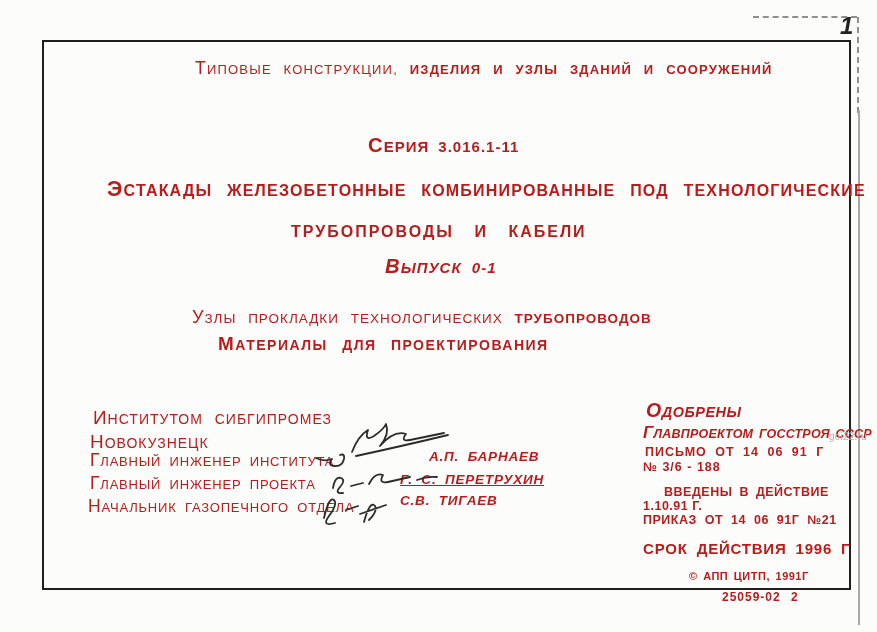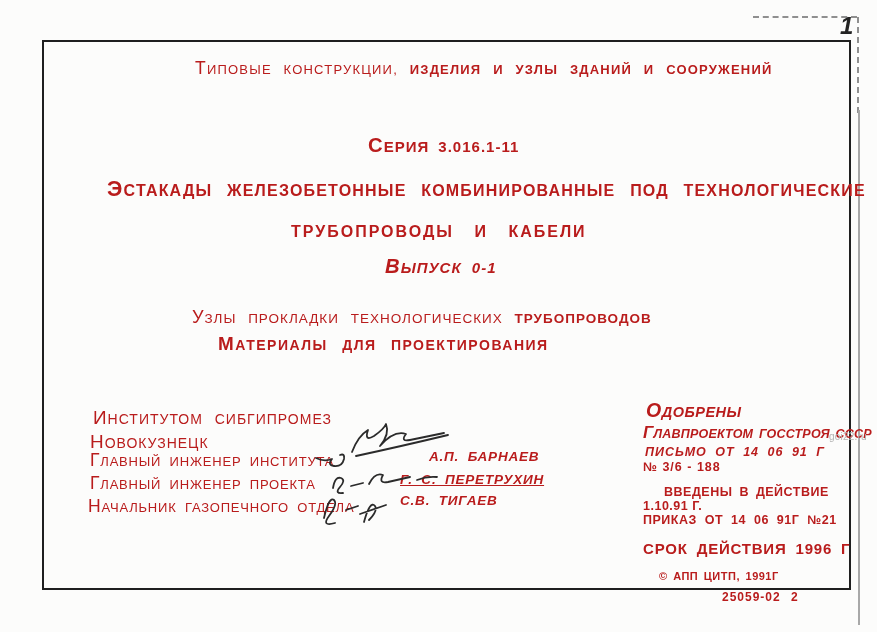--- a/index.html
+++ b/index.html
@@ -113,31 +113,31 @@
     <path d="M92 14 q10 -4 20 -3"></path>
   </svg>
   <svg class="sig" style="left:312px; top:490px;" width="100" height="38" viewBox="0 0 100 38">
     <path d="M12 28 q5 -22 10 -18 q4 4 -5 16 q-8 11 6 7"></path>
     <path d="M34 20 l12 -4"></path>
     <path d="M52 32 q6 -22 11 -16 q3 5 -6 14 M48 24 l26 -9"></path>
   </svg>
 
   <div class="ln fl it w7" style="left:646px; top:401px; font-size:14.5px; letter-spacing:0.5px;">Одобрены</div>
   <div class="ln fl it w7" style="left:643px; top:425px; font-size:12.5px; letter-spacing:0.2px; word-spacing:2px;">Главпроектом Госстроя СССР</div>
-  <div class="ln w6" style="left:645px; top:446px; font-size:12.5px; letter-spacing:1px; word-spacing:4px;font-style:italic;">Письмо от 14 06 91 г</div>
+  <div class="ln w6" style="left:645px; top:446px; font-size:12.5px; letter-spacing:1px; word-spacing:4px;">Письмо от 14 06 91 г</div>
   <div class="ln w7 no-tt" style="left:643px; top:461px; font-size:12.5px; letter-spacing:1px;">№ 3/6 - 188</div>
   <div class="ln" style="left:643px; top:486px; font-size:12.5px; letter-spacing:0.5px; word-spacing:3px;margin-left:21px;">
     <span class="w8">Введены</span><span class="w6"> в действие</span>
   </div>
   <div class="ln w8" style="left:643px; top:500px; font-size:12.5px; letter-spacing:0.5px;">1.10.91 г.</div>
   <div class="ln" style="left:643px; top:514px; font-size:12.5px; letter-spacing:0.5px; word-spacing:4px;">
     <span class="w8">Приказ</span><span class="w6"> от 14 06 91г №21</span>
   </div>
   <div class="ln" style="left:643px; top:541px; font-size:15px; letter-spacing:0.8px; word-spacing:4px;">
     <span class="w8">Срок</span><span class="w6"> действия 1996 г</span>
   </div>
 
   <div class="watermark">goi22.ru</div>
 
-  <div class="ln w7" style="left:659px; top:571px; font-size:11px; letter-spacing:0.5px; word-spacing:2px;">© АПП ЦИТП, 1991г</div>
+  <div class="ln w7" style="left:689px; top:571px; font-size:11px; letter-spacing:0.5px; word-spacing:2px;">© АПП ЦИТП, 1991г</div>
   <div class="ln w7" style="left:722px; top:591px; font-size:12px; letter-spacing:1px; word-spacing:6px;">25059-02  2</div>
 
 </div>
 
 </body></html>

